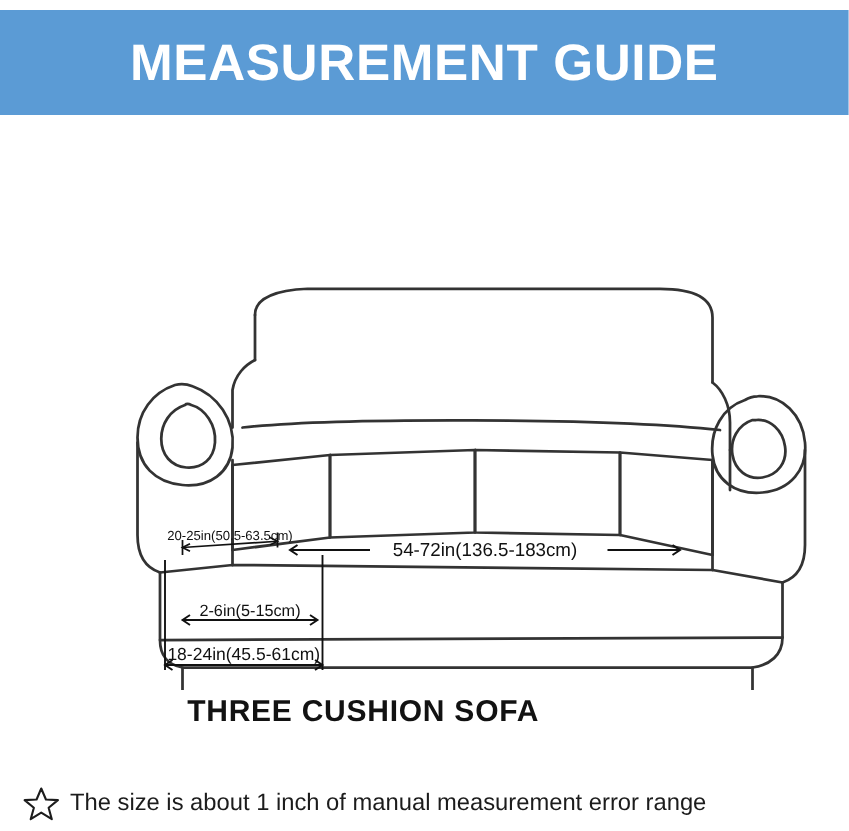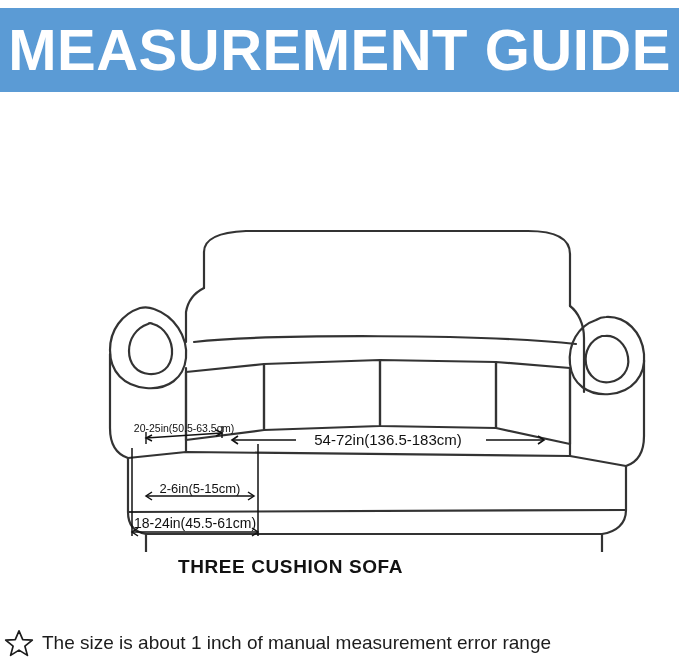--- a/index.html
+++ b/index.html
@@ -29,21 +29,21 @@
     top: 8px;
     width: 679px;
     height: 84px;
     background: #5b9bd5;
     display: flex;
     align-items: center;
     justify-content: center;
   }
   .banner-title {
     color: #ffffff;
-    font-size: 58px;
+    font-size: 41px;
     font-weight: bold;
     letter-spacing: 0.5px;
     line-height: 1;
     white-space: nowrap;
   }
 
   
   .illustration {
     position: absolute;
     left: 0;
@@ -56,36 +56,36 @@
     display: block;
   }
 
   
   .caption {
     position: absolute;
     left: 0;
     top: 556px;
     width: 581px;
     text-align: center;
-    font-size: 19px;
+    font-size: 24px;
     font-weight: bold;
     letter-spacing: 0.6px;
     color: #121212;
   }
 
   
   .footer {
     position: absolute;
     left: 0;
     top: 628px;
     width: 679px;
     display: flex;
     align-items: center;
     justify-content: flex-start;
-    padding-left: 4px;
+    padding-left: 18px;
     box-sizing: border-box;
   }
   .star-icon {
     width: 30px;
     height: 30px;
     flex: 0 0 auto;
     margin-right: 8px;
   }
   .footer-text {
     font-size: 19px;

